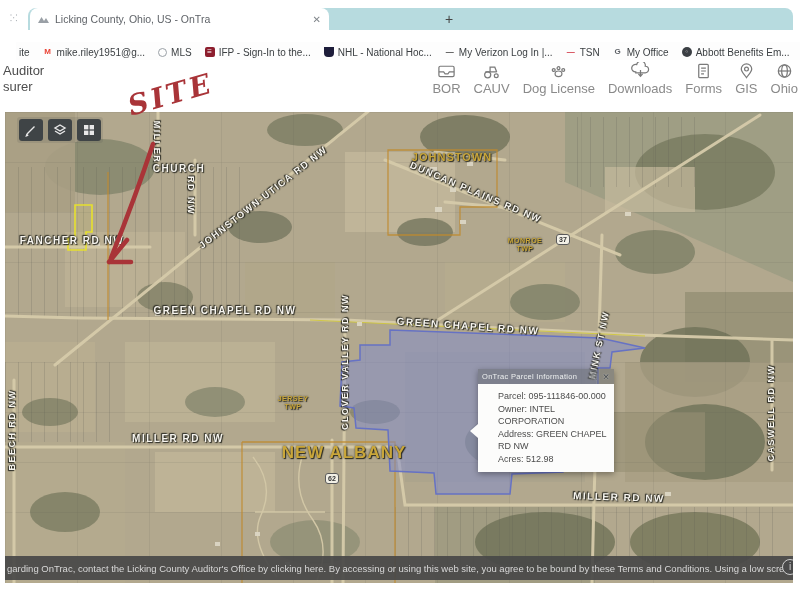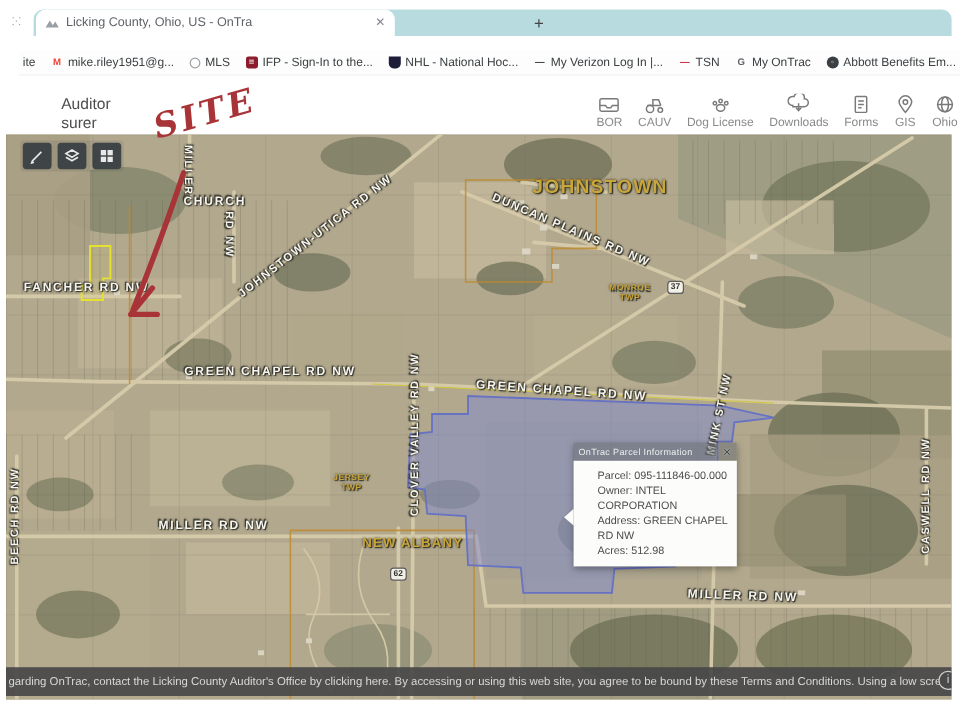--- a/index.html
+++ b/index.html
@@ -15,26 +15,26 @@
   .tab-title{font-size:10.5px;color:#5f6368;white-space:nowrap;overflow:hidden;flex:1;}
   .tab-close{font-size:10px;color:#80868b;cursor:pointer;}
   .new-tab{position:absolute;left:412px;top:2px;width:18px;height:18px;color:#444;font-size:14px;line-height:18px;text-align:center;}
   .url-fragment{position:absolute;left:4px;top:47px;font-size:10px;color:#777;margin-left:44px;}
   .bookmarks{position:absolute;left:16px;top:42px;right:0;height:21px;background:#fdfdfd;display:flex;
              gap:13px;padding:0 3px;overflow:hidden;border-bottom:1px solid #f0f0f0;}
   .bm{display:flex;align-items:center;gap:4px;font-size:10px;color:#3c4043;white-space:nowrap;flex:0 0 auto;}
   .bmi{display:inline-block;width:10px;height:10px;border-radius:2px;font-size:8px;line-height:10px;text-align:center;}
 
   
-  .appheader{position:absolute;left:0;top:76px;right:0;height:36px;background:#ffffff;margin-left:48px;}
+  .appheader{position:absolute;left:0;top:60px;right:0;height:36px;background:#ffffff;}
   .app-title{position:absolute;left:3px;top:3px;font-size:13px;color:#4d4d4d;line-height:16px;}
   .nav{position:absolute;right:2px;top:2px;display:flex;gap:13px;overflow:hidden;}
   .nav-item{display:flex;flex-direction:column;align-items:center;gap:1px;color:#7a7a7a;}
   .nav-item svg{width:19px;height:18px;stroke:#7a7a7a;fill:none;stroke-width:1.3;}
-  .nav-label{font-size:10px;color:#8a8a8a;white-space:nowrap;}
+  .nav-label{font-size:13px;color:#8a8a8a;white-space:nowrap;}
 
   
   .map{position:absolute;left:5px;top:112px;width:788px;height:471px;overflow:hidden;background:#b2a88e;}
   .map svg.base{position:absolute;left:0;top:0;}
   .mlbl{position:absolute;font-weight:bold;font-size:10px;color:#f7f5ef;letter-spacing:1.5px;white-space:nowrap;
         text-shadow:0 0 2px #2e2e26,1px 1px 1px #2e2e26,-1px -1px 1px #2e2e26;transform-origin:center;}
   .plbl{position:absolute;font-weight:bold;color:#c9a63a;letter-spacing:1px;
         text-shadow:0 0 2px #2b2b22,1px 1px 1px #2b2b22;white-space:nowrap;}
   .twp{font-size:7px;width:36px;white-space:normal;text-align:center;line-height:8px;letter-spacing:0.5px;}
   .shield{position:absolute;background:#f2f0e6;border:1px solid #5a5a5a;border-radius:3px;
@@ -104,21 +104,21 @@
     <div class="bm">
       <span class="bmi" style="color:#333;font-weight:bold;">—</span>
       <span>My Verizon Log In |...</span>
       </div>
     <div class="bm">
       <span class="bmi" style="color:#c23;font-weight:bold;">—</span>
       <span>TSN</span>
       </div>
     <div class="bm">
       <span class="bmi" style="color:#5f6368;font-weight:bold;">G</span>
-      <span>My OnTrac</span>
+      <span>My Office</span>
       </div>
     <div class="bm">
       <span class="bmi" style="background:#3b3f44;border-radius:50%;color:#bbb;">◦</span>
       <span>Abbott Benefits Em...</span>
       </div>
     <div class="bm">
       <span class="bmi" style="background:#3b3f44;border-radius:50%;color:#bbb;">◦</span>
       </div>
 
   </div>
@@ -299,22 +299,22 @@
     <div class="mlbl" style="left:51px;top:128px;transform:translate(-50%,-50%);margin-left:16px;">FANCHER  RD  NW</div>
     <div class="mlbl" style="left:220px;top:198px;transform:translate(-50%,-50%);">GREEN  CHAPEL  RD  NW</div>
     <div class="mlbl" style="left:463px;top:214px;transform:translate(-50%,-50%) rotate(4deg);">GREEN  CHAPEL  RD  NW</div>
     <div class="mlbl" style="left:340px;top:250px;transform:translate(-50%,-50%) rotate(-90deg);font-size:9px;">CLOVER  VALLEY  RD  NW</div>
     <div class="mlbl" style="left:594px;top:233px;transform:translate(-50%,-50%) rotate(-78deg);font-size:9px;">MINK  ST  NW</div>
     <div class="mlbl" style="left:173px;top:326px;transform:translate(-50%,-50%);">MILLER  RD  NW</div>
     <div class="mlbl" style="left:614px;top:385px;transform:translate(-50%,-50%) rotate(2deg);">MILLER  RD  NW</div>
     <div class="mlbl" style="left:7px;top:318px;transform:translate(-50%,-50%) rotate(-90deg);font-size:9px;">BEECH  RD  NW</div>
     <div class="mlbl" style="left:766px;top:301px;transform:translate(-50%,-50%) rotate(-90deg);font-size:9px;">CASWELL  RD  NW</div>
 
-    <div class="plbl" style="left:447px;top:45px;transform:translate(-50%,-50%);font-size:16px;margin-left:48px;">JOHNSTOWN</div>
-    <div class="plbl" style="left:339px;top:341px;transform:translate(-50%,-50%);font-size:11px;">NEW  ALBANY</div>
+    <div class="plbl" style="left:447px;top:45px;transform:translate(-50%,-50%);font-size:11px;">JOHNSTOWN</div>
+    <div class="plbl" style="left:339px;top:341px;transform:translate(-50%,-50%);font-size:17px;">NEW  ALBANY</div>
     <div class="plbl twp" style="left:520px;top:133px;transform:translate(-50%,-50%);">MONROE TWP</div>
     <div class="plbl twp" style="left:288px;top:291px;transform:translate(-50%,-50%);">JERSEY TWP</div>
 
     <div class="shield" style="left:551px;top:122px;">37</div>
     <div class="shield" style="left:320px;top:361px;">62</div>
 
     <div class="maptools">
       <div class="mtool">
         <svg viewBox="0 0 14 14">
           <path d="M3 11 L10.5 3.5 M3 11 l-0.6 1.8 1.9-0.6"></path>

